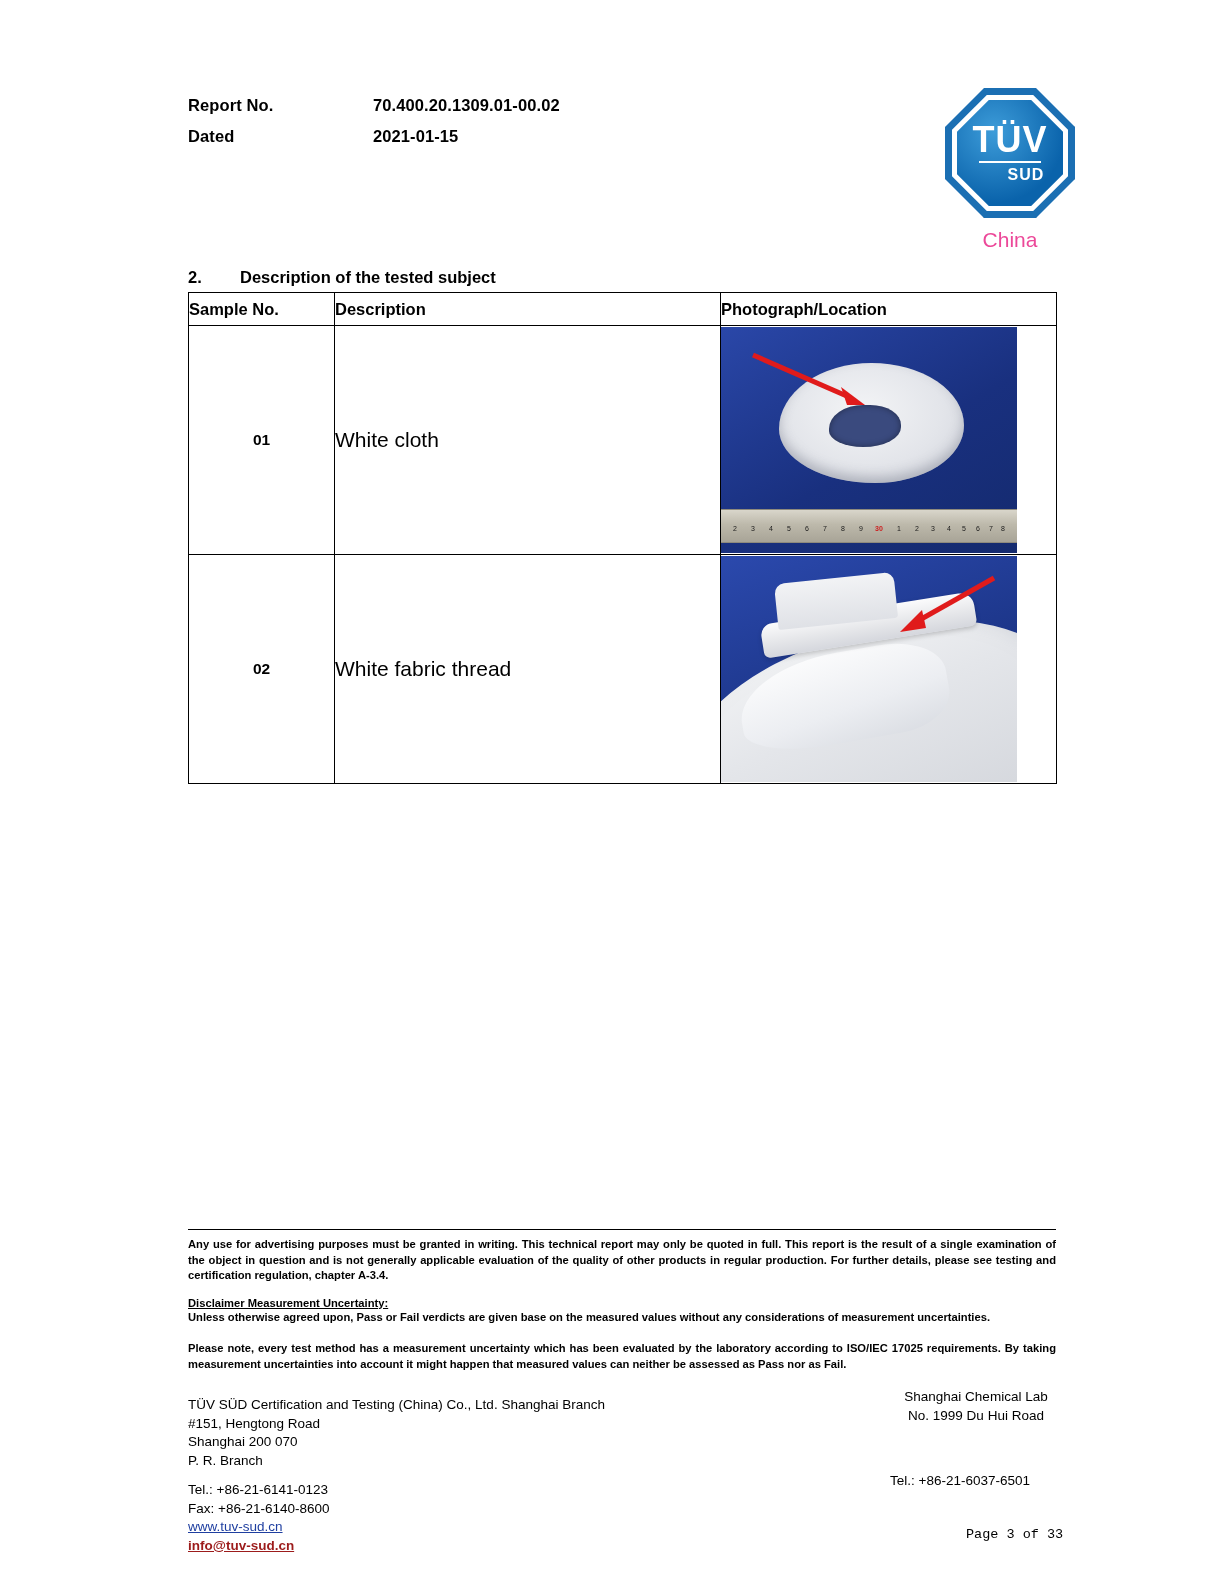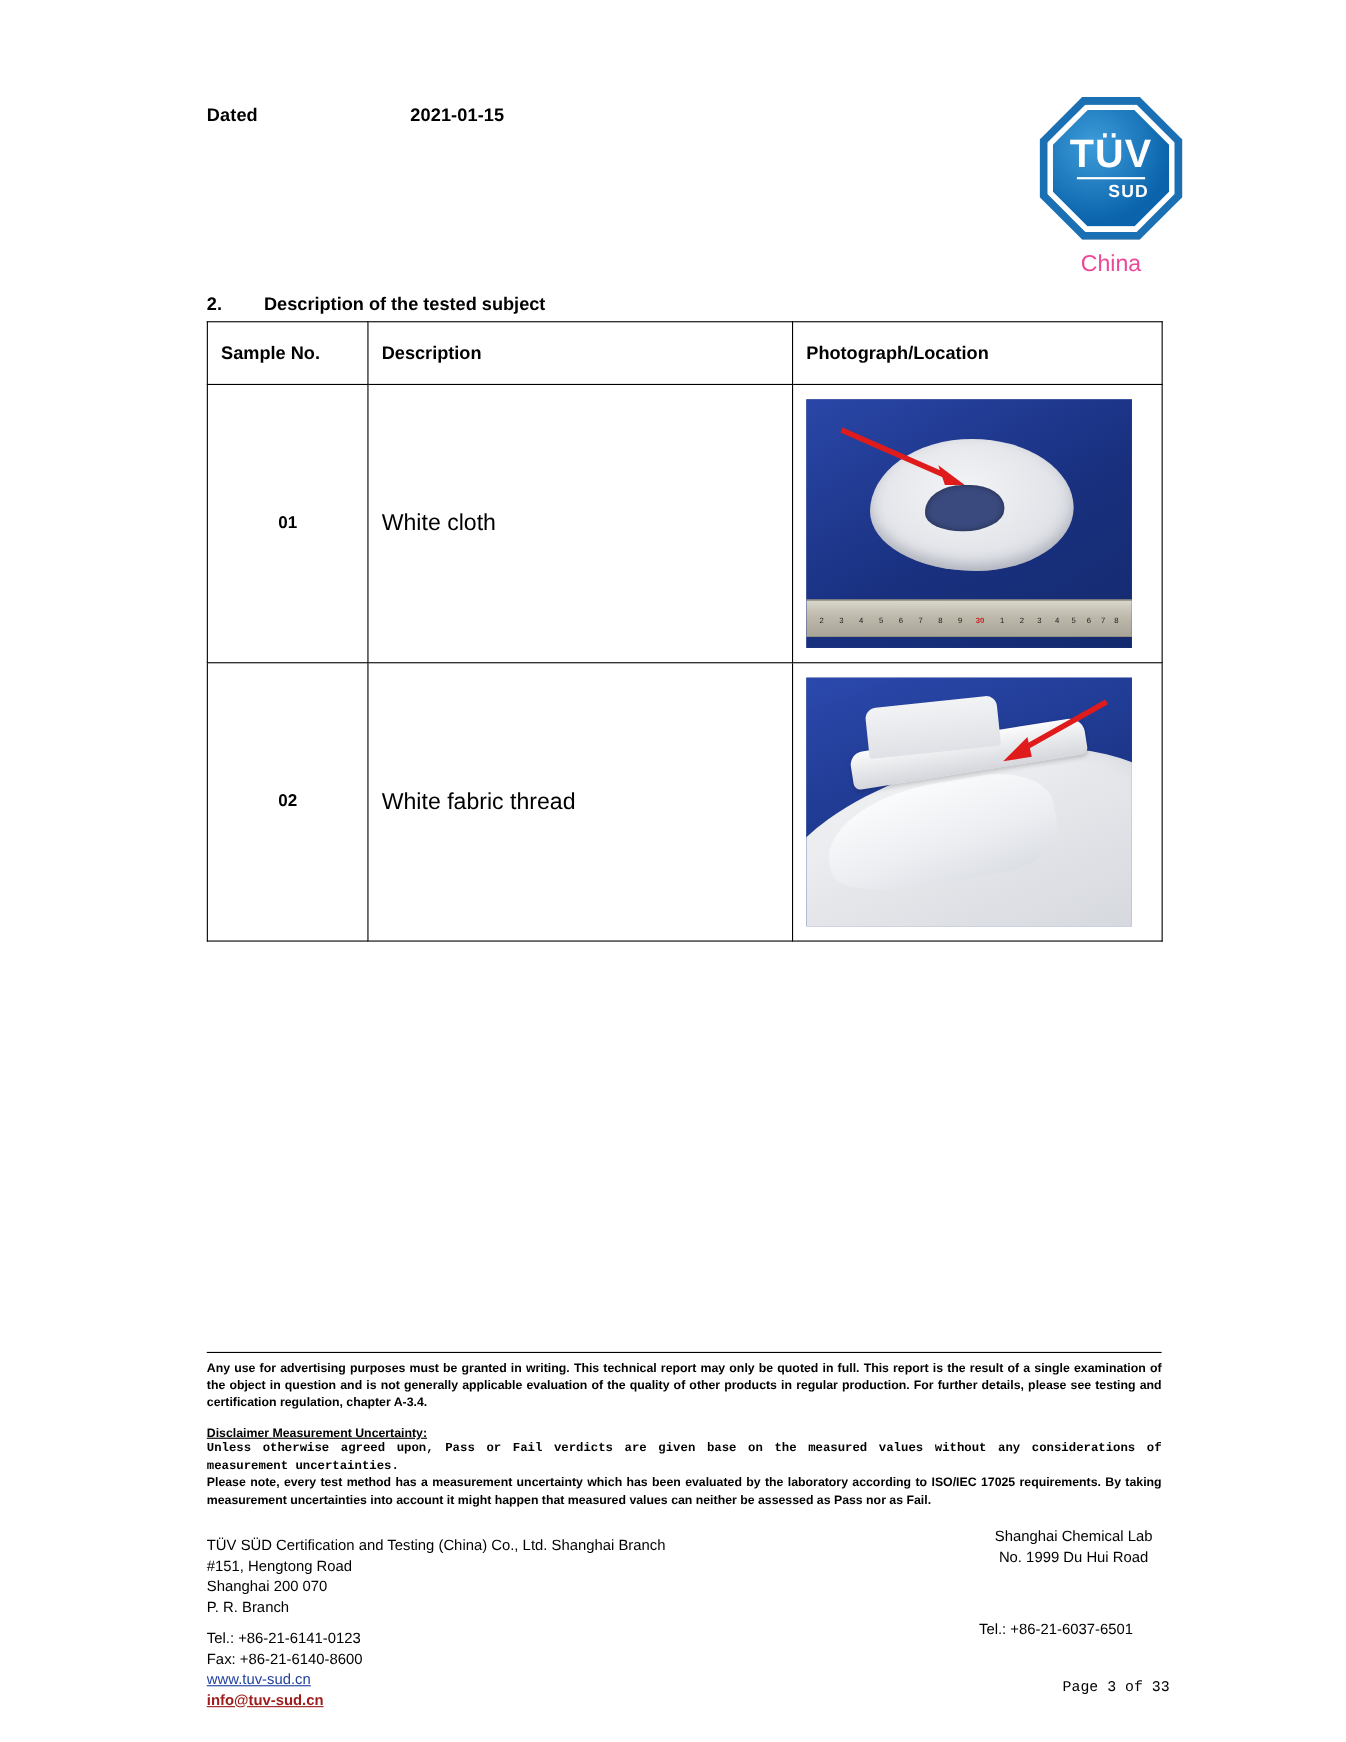--- a/index.html
+++ b/index.html
@@ -137,21 +137,21 @@
   .tbl {
     position: absolute;
     left: 188px;
     top: 292px;
     width: 868px;
     border-collapse: collapse;
     table-layout: fixed;
   }
   .tbl td, .tbl th {
     border: 1px solid #000000;
-    padding: 12px;
+    padding: 0;
     vertical-align: middle;
   }
   .th-cell {
     height: 32px;
     font-size: 16.5px;
     font-weight: bold;
     text-align: left;
     padding-left: 14px;
   }
   .col-no { width: 146px; }
@@ -340,21 +340,20 @@
   }
   #foot-disc-1 {
     position: absolute;
     left: 188px;
     top: 1310px;
     width: 868px;
     font-size: 11.2px;
     font-weight: bold;
     line-height: 15.5px;
     text-align: justify;
-    font-family: Liberation Mono, monospace;
   }
   #foot-disc-2 {
     position: absolute;
     left: 188px;
     top: 1341px;
     width: 868px;
     font-size: 11.2px;
     font-weight: bold;
     line-height: 15.5px;
     text-align: justify;
@@ -404,20 +403,24 @@
     font-size: 13.5px;
     font-family: Liberation Mono, monospace;
   }
 </style>
 </head>
 <body>
 
 <div class="page">
 
   <div class="header">
+    <div class="hdr-row">
+      <div class="hdr-label">Report No.</div>
+      <div class="hdr-value">70.400.20.1309.01-00.02</div>
+    </div>
     <div class="hdr-row">
       <div class="hdr-label">Dated</div>
       <div class="hdr-value">2021-01-15</div>
     </div>
   </div>
 
   <div class="logo-wrap">
     <div class="logo-oct">
       <div class="oct-outer"></div>
       <div class="oct-inner"></div>

